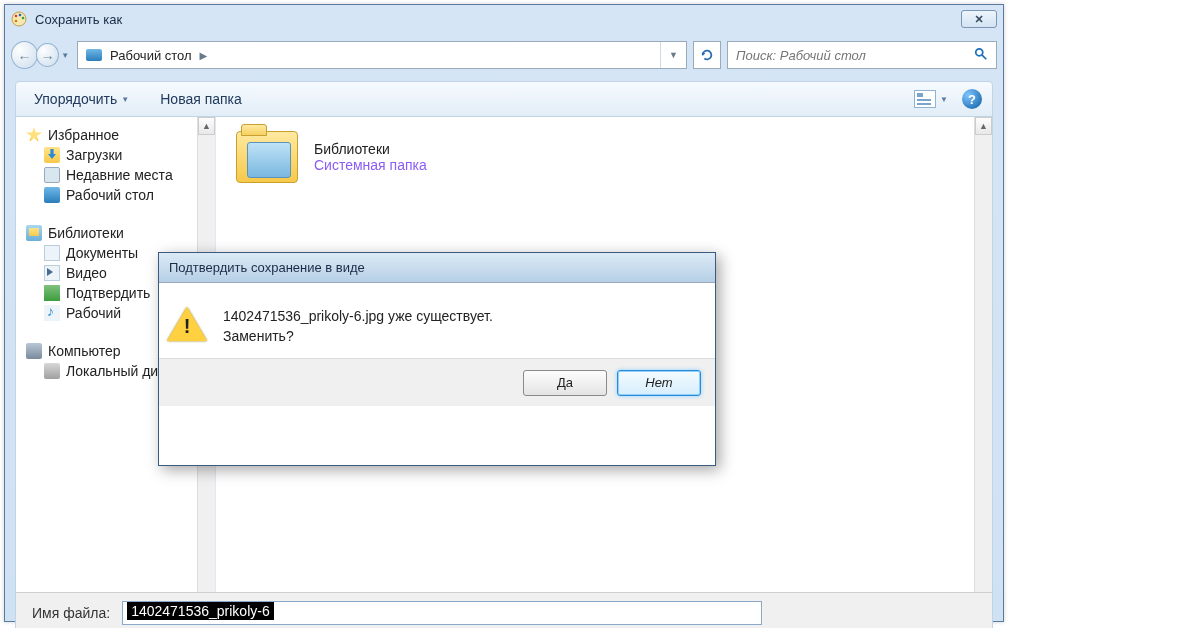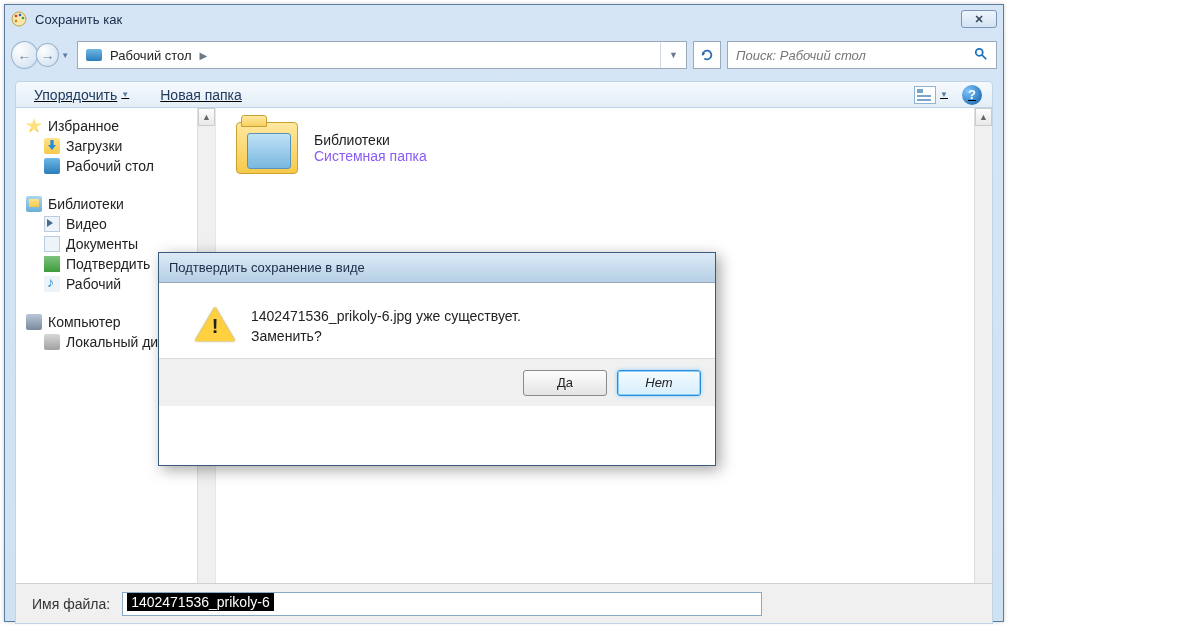--- a/index.html
+++ b/index.html
@@ -53,25 +53,25 @@
     display: flex; align-items: center; justify-content: center; color: #2a6db0;
   }
   .search-bar {
     width: 270px; height: 28px; background: #fff; border: 1px solid #9ab;
     display: flex; align-items: center; padding: 0 8px;
   }
   .search-bar input { border: none; outline: none; flex: 1; font-style: italic; color: #701a75; font-size: 13px; }
   .search-icon { color: #1a6fbf; font-size: 14px; margin-left: 4px; }
 
   .toolbar {
-    margin: 6px 10px 0 10px; height: 27px;
+    margin: 6px 10px 0 10px; height: 36px;
     background: linear-gradient(#f6fafe, #e2edf7);
     border: 1px solid #c0d4e6;
     display: flex; align-items: center; padding: 0 10px;
-    border-top-left-radius: 4px; border-top-right-radius: 4px; text-decoration: underline;
+    border-top-left-radius: 4px; border-top-right-radius: 4px;
   }
   .tb-btn { font-size: 14px; color: #213a5d; padding: 4px 8px; display: flex; align-items: center; gap: 4px; }
   .tb-btn .dd { font-size: 8px; color: #5a7aa0; }
   .tb-spacer { flex: 1; }
   .view-icon { width: 22px; height: 18px; border: 1px solid #8fb3d4; background: #fff; margin-right: 4px; position: relative; }
   .view-icon::before { content:""; position:absolute; left:2px; top:2px; width:6px; height:4px; background:#7aa4cc;}
   .view-icon::after { content:""; position:absolute; left:2px; top:8px; width:14px; height:2px; background:#7aa4cc; box-shadow: 0 4px 0 #7aa4cc;}
   .help-icon { width: 20px; height: 20px; border-radius: 50%; background: radial-gradient(circle at 30% 30%, #7ec5ff, #0a5aa0); color: #fff; display:flex;align-items:center;justify-content:center;font-size:13px;font-weight:bold;}
 
   .content-area {
@@ -149,21 +149,21 @@
     border: 1px solid #3a5a80;
     box-shadow: 4px 4px 14px rgba(0,0,0,0.35);
     background: #fff;
   }
   .dlg-title {
     height: 30px; background: linear-gradient(#dceaf6, #b6cfe5);
     border-bottom: 1px solid #9ab;
     display: flex; align-items: center; padding: 0 10px;
     font-size: 13px; color: #1a2b47;
   }
-  .dlg-body { padding: 24px 20px 12px 36px; display: flex; gap: 16px; }
+  .dlg-body { padding: 24px 20px 12px 8px; display: flex; gap: 16px; }
   .warn-icon {
     width: 40px; height: 36px; position: relative;
   }
   .warn-tri {
     width: 0; height: 0; border-left: 20px solid transparent; border-right: 20px solid transparent;
     border-bottom: 34px solid #ffd040;
     filter: drop-shadow(0 0 1px #9a7a00);
   }
   .warn-icon::after {
     content: "!"; position: absolute; left: 0; top: 8px; width: 40px;
@@ -254,36 +254,40 @@
         <div class="tree-group">
           <div class="tree-row">
               <span class="ic ic-fav"></span>
               <span>Избранное</span>
             </div>
           <div class="tree-row indent">
               <span class="ic ic-dl"></span>
               <span>Загрузки</span>
             </div>
           <div class="tree-row indent">
+              <span class="ic ic-recent"></span>
+              <span>Недавние места</span>
+            </div>
+          <div class="tree-row indent">
               <span class="ic ic-desk"></span>
               <span>Рабочий стол</span>
             </div>
         </div>
         <div class="tree-group">
           <div class="tree-row">
               <span class="ic ic-lib"></span>
               <span>Библиотеки</span>
             </div>
           <div class="tree-row indent">
+              <span class="ic ic-doc"></span>
+              <span>Документы</span>
+            </div>
+          <div class="tree-row indent">
               <span class="ic ic-vid"></span>
               <span>Видео</span>
-            </div>
-          <div class="tree-row indent">
-              <span class="ic ic-doc"></span>
-              <span>Документы</span>
             </div>
           <div class="tree-row indent">
               <span class="ic ic-img"></span>
               <span>Подтвердить</span>
             </div>
           <div class="tree-row indent">
               <span class="ic ic-mus"></span>
               <span>Рабочий</span>
             </div>
         </div>

